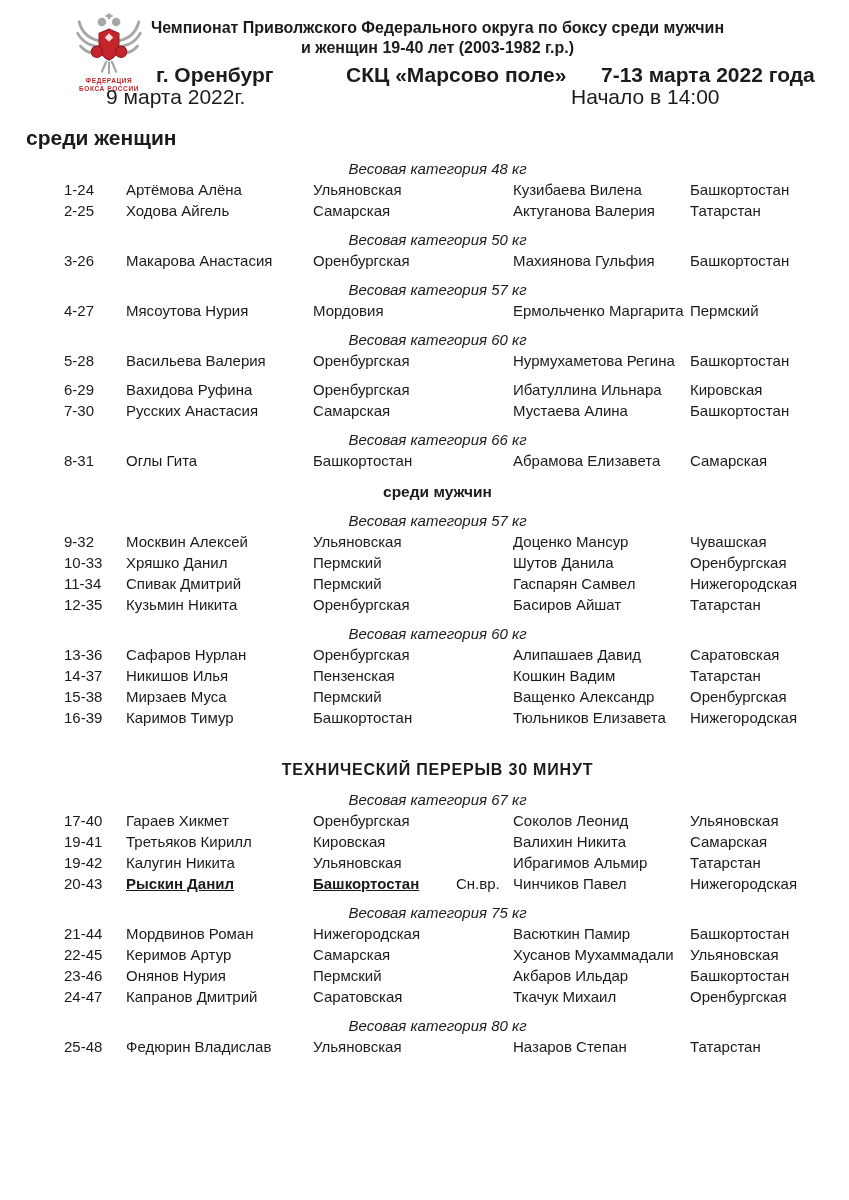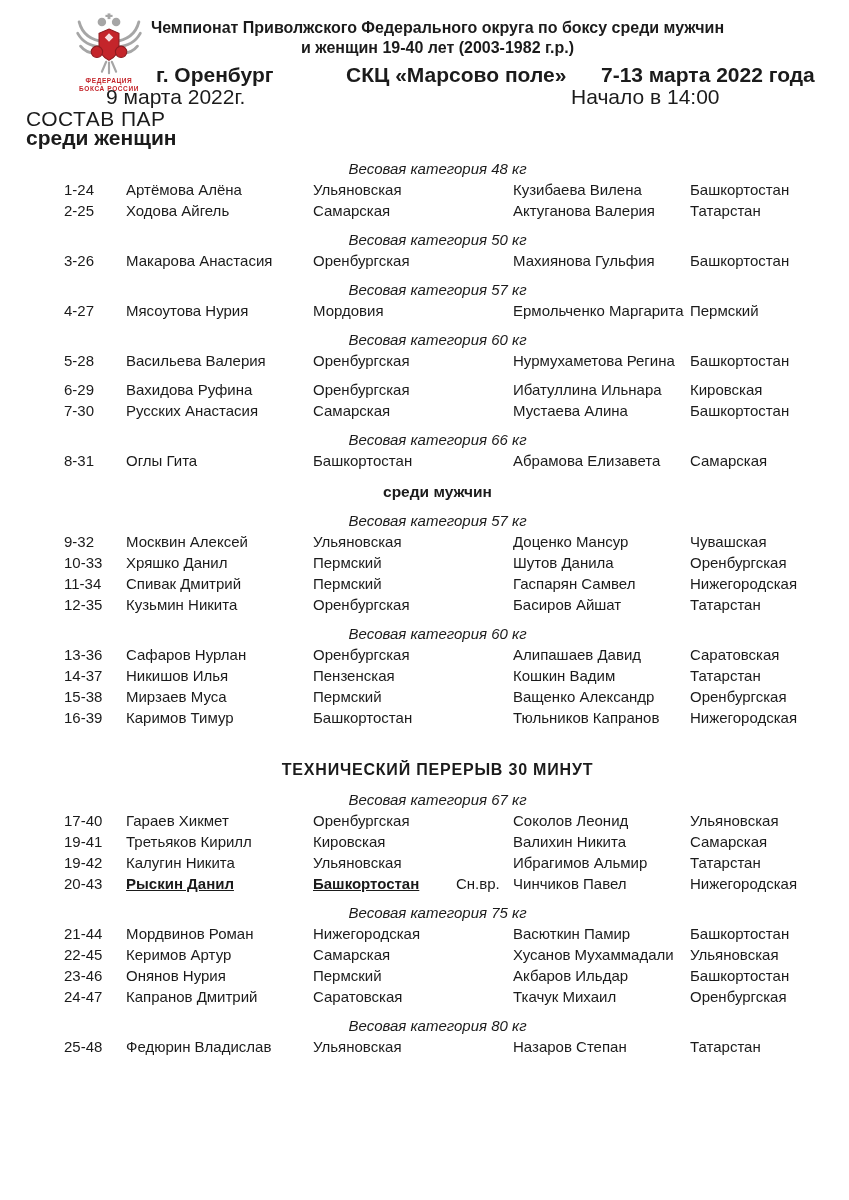--- a/index.html
+++ b/index.html
@@ -88,21 +88,20 @@
     <div class="title">
       <div>Чемпионат Приволжского Федерального округа по боксу среди мужчин</div>
       <div>и женщин 19-40 лет (2003-1982 г.р.)</div>
     </div>
 
     <div class="hline b pos-city">г. Оренбург</div>
     <div class="hline b pos-venue">СКЦ «Марсово поле»</div>
     <div class="hline b pos-dates">7-13 марта  2022 года</div>
     <div class="hline pos-day">9 марта 2022г.</div>
     <div class="hline pos-start">Начало в 14:00</div>
-    <div class="hline pos-list">СОСТАВ  ПАР</div>
     <div class="hline pos-women">среди женщин</div>
   </div>
 
   <main id="body-root">
     <section class="cat">
       <div class="cat-title">Весовая категория 48 кг</div>
       <div class="rows">
     <div class="rowgrid">
       <div class="cell c-pair">1-24</div>
       <div class="cell c-name1">Артёмова Алёна</div>
@@ -272,21 +271,21 @@
       <div class="cell c-note"></div>
       <div class="cell c-name2">Ващенко Александр</div>
       <div class="cell c-reg2">Оренбургская</div>
     </div>
 
     <div class="rowgrid">
       <div class="cell c-pair">16-39</div>
       <div class="cell c-name1">Каримов Тимур</div>
       <div class="cell c-reg1">Башкортостан</div>
       <div class="cell c-note"></div>
-      <div class="cell c-name2">Тюльников Капранов</div>
+      <div class="cell c-name2">Тюльников Елизавета</div>
       <div class="cell c-reg2">Нижегородская</div>
     </div>
   </div>
     </section>
 
     <div class="break-notice">ТЕХНИЧЕСКИЙ ПЕРЕРЫВ 30 МИНУТ</div>
 
     <section class="cat">
       <div class="cat-title">Весовая категория 67 кг</div>
       <div class="rows">

